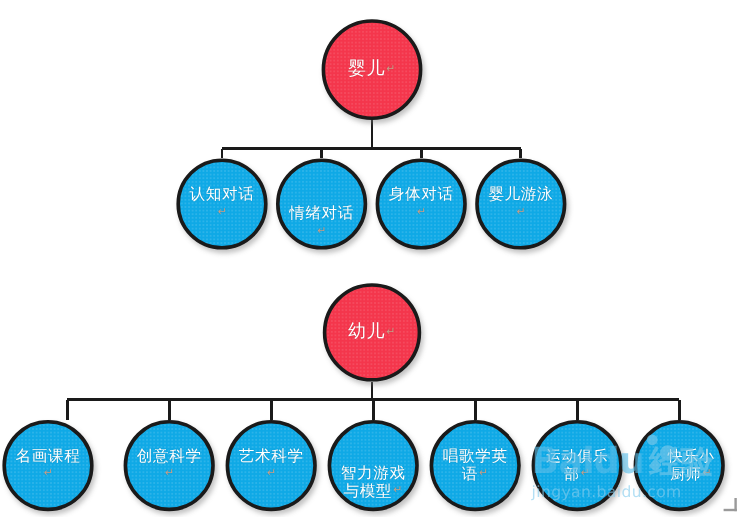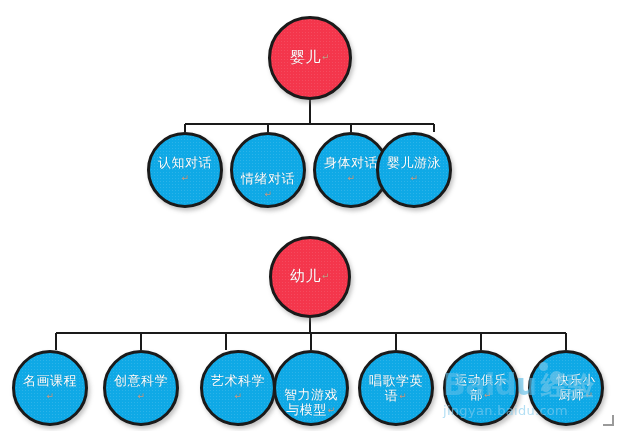--- a/index.html
+++ b/index.html
@@ -171,41 +171,41 @@
       <div class="node leaf" style="left: 230px; top: 132px; width: 76px; height: 76px;">
         <span class="label-wrap">
           <span style="display: block; margin-top: 32px;">情绪对话<span class="pilcrow">↵</span></span>
         </span>
       </div>
       <div class="node leaf" style="left: 313px; top: 132px; width: 76px; height: 76px;">
         <span class="label-wrap">
           <span style="display: block;">身体对话<span class="pilcrow">↵</span></span>
         </span>
       </div>
-      <div class="node leaf" style="left: 376px; top: 132px; width: 76px; height: 76px;">
+      <div class="node leaf" style="left: 396px; top: 132px; width: 76px; height: 76px;">
         <span class="label-wrap">
           <span style="display: block;">婴儿游泳<span class="pilcrow">↵</span></span>
         </span>
       </div>
       <div class="node root" style="left: 269px; top: 236px; width: 82px; height: 82px;">
         <span class="label-wrap">
           <span style="display: block; text-align: right;">幼儿<span class="pilcrow">↵</span></span>
         </span>
       </div>
-      <div class="node leaf" style="left: 12px; top: 350px; width: 76px; height: 76px;">
+      <div class="node leaf" style="left: 2px; top: 350px; width: 76px; height: 76px;">
         <span class="label-wrap">
           <span style="display: block;">名画课程<span class="pilcrow">↵</span></span>
         </span>
       </div>
       <div class="node leaf" style="left: 103px; top: 350px; width: 76px; height: 76px;">
         <span class="label-wrap">
           <span style="display: block;">创意科学<span class="pilcrow">↵</span></span>
         </span>
       </div>
-      <div class="node leaf" style="left: 200px; top: 350px; width: 76px; height: 76px;">
+      <div class="node leaf" style="left: 188px; top: 350px; width: 76px; height: 76px;">
         <span class="label-wrap">
           <span style="display: block;">艺术科学<span class="pilcrow">↵</span></span>
         </span>
       </div>
       <div class="node leaf" style="left: 273px; top: 350px; width: 76px; height: 76px;">
         <span class="label-wrap">
           <span style="display: block; margin-top: 28px;">智力游戏</span>
           <span style="display: block;">与模型<span class="pilcrow">↵</span></span>
         </span>
       </div>

